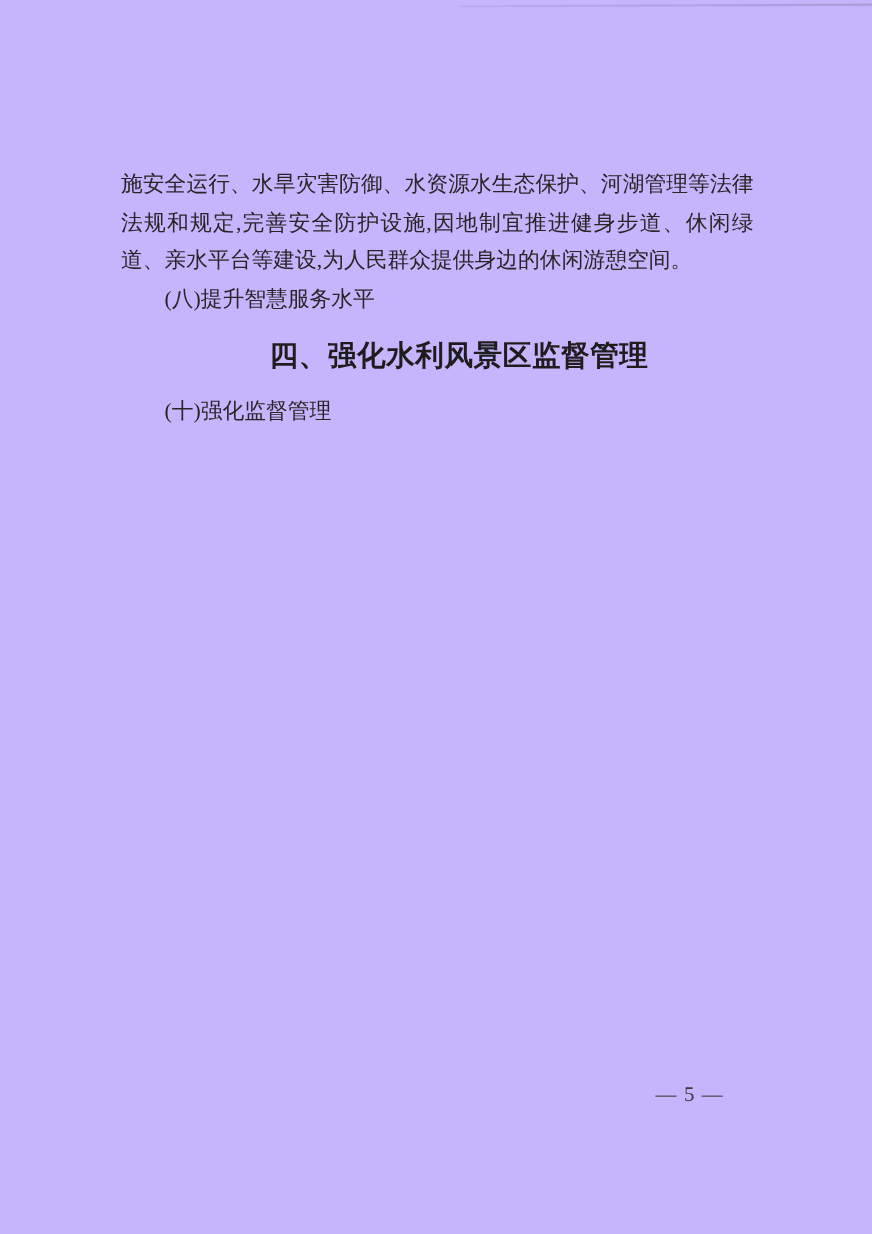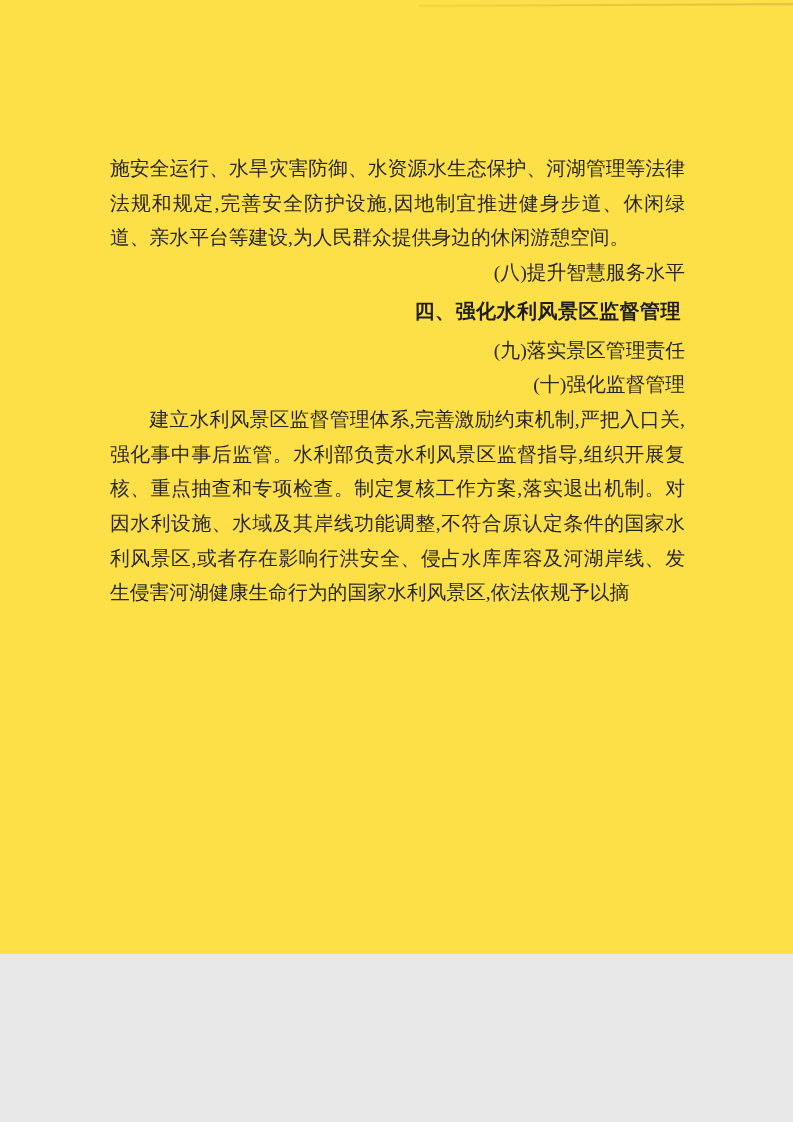--- a/index.html
+++ b/index.html
@@ -3,23 +3,23 @@
 <meta charset="utf-8">
 <style>
   html, body {
     margin: 0;
     padding: 0;
     background: #e8e8e8;
   }
   .page {
     position: relative;
     width: 793px;
-    height: 954px;
+    height: 1122px;
     margin: 0 auto;
-    background: #fde047;
+    background: #c4b5fd;
     overflow: hidden;
     font-family: "Liberation Serif", "DejaVu Serif", serif;
   }
   .scan-artifact {
     position: absolute;
     top: 4px;
     left: 418px;
     width: 375px;
     height: 2px;
     background: linear-gradient(to right, rgba(0,0,0,0.05), rgba(0,0,0,0.14));
@@ -39,29 +39,29 @@
   .para {
     margin: 0;
     text-align: justify;
   }
   .para.indent {
     text-indent: 39.6px;
   }
   .subheading {
     margin: 0;
     text-indent: 39.6px;
-    text-align: right;
+    text-align: left;
   }
   .section-heading {
-    margin: 4px;
+    margin: 16px;
     text-indent: 39.6px;
-    text-align: right;
+    text-align: center;
     font-family: "Liberation Sans", "DejaVu Sans", sans-serif;
     font-weight: 700;
-    font-size: 20px;
+    font-size: 26px;
     color: #1d1d1d;
     letter-spacing: 0.5px;
   }
   .page-number {
     position: absolute;
     top: 984px;
     left: 596px;
     width: 80px;
     font-size: 19px;
     line-height: 24px;
@@ -73,18 +73,16 @@
 </style>
 </head>
 <body>
 
 <div class="page">
   <div class="scan-artifact"></div>
   <div class="text-block">
       <div class="para">施安全运行、水旱灾害防御、水资源水生态保护、河湖管理等法律法规和规定,完善安全防护设施,因地制宜推进健身步道、休闲绿道、亲水平台等建设,为人民群众提供身边的休闲游憩空间。</div>
       <div class="subheading">(八)提升智慧服务水平</div>
       <div class="section-heading">四、强化水利风景区监督管理</div>
-      <div class="subheading">(九)落实景区管理责任</div>
       <div class="subheading">(十)强化监督管理</div>
-      <div class="para indent">建立水利风景区监督管理体系,完善激励约束机制,严把入口关,强化事中事后监管。水利部负责水利风景区监督指导,组织开展复核、重点抽查和专项检查。制定复核工作方案,落实退出机制。对因水利设施、水域及其岸线功能调整,不符合原认定条件的国家水利风景区,或者存在影响行洪安全、侵占水库库容及河湖岸线、发生侵害河湖健康生命行为的国家水利风景区,依法依规予以摘</div>
     </div>
   <div class="page-number">— 5 —</div>
 </div>
 
 </body></html>

